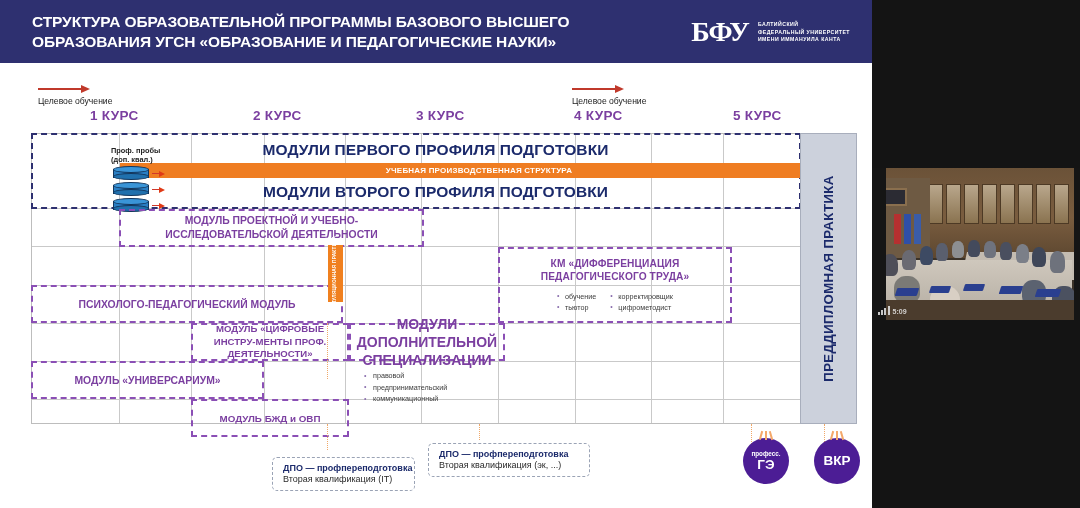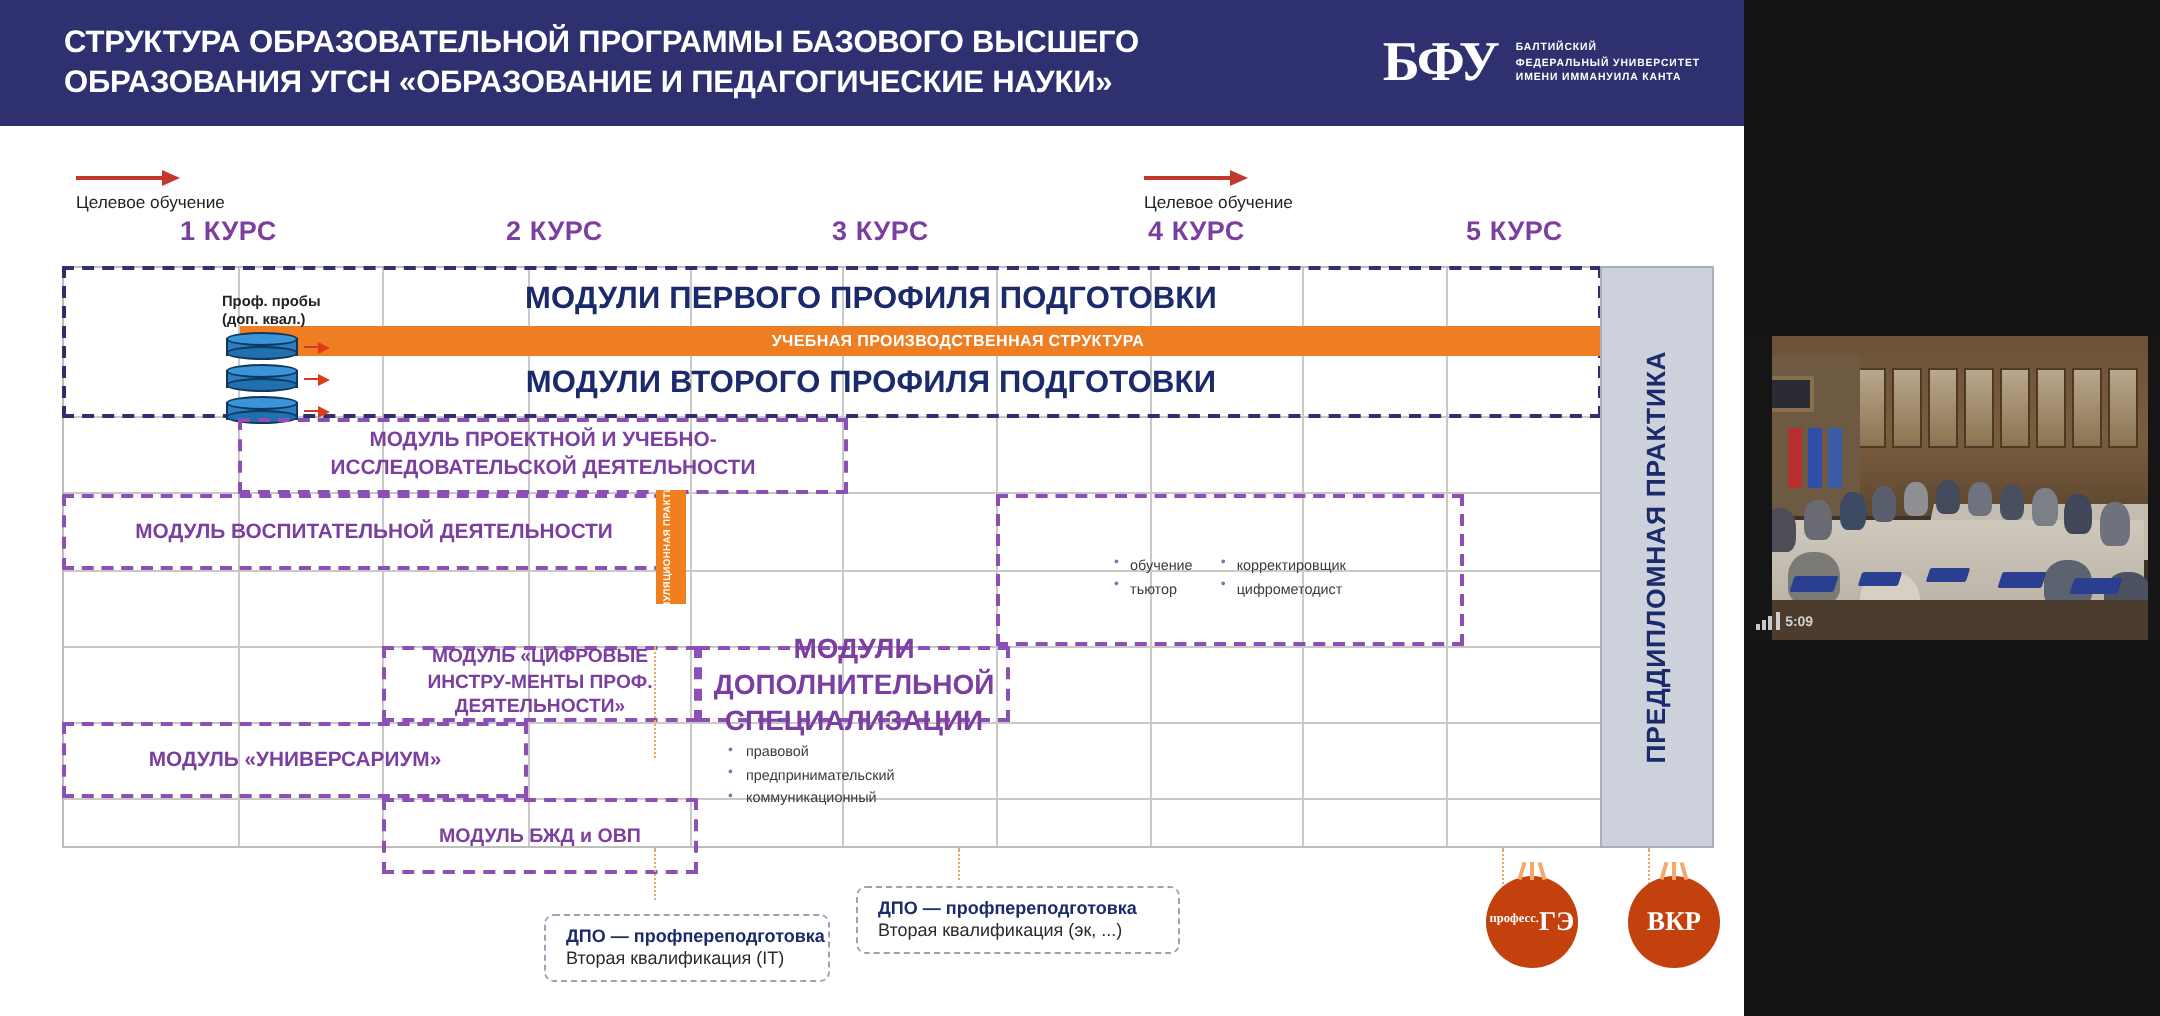--- a/index.html
+++ b/index.html
@@ -194,22 +194,22 @@
     background: #ffffff;
     padding: 5px 10px 6px 10px;
     text-align: left;
   }
   .dpo .l1 { font-size: 9px; font-weight: bold; color: #1b2a6b; white-space: nowrap; }
   .dpo .l2 { font-size: 9px; font-weight: normal; color: #2a2a2a; white-space: nowrap; margin-top: 1px; }
 
   
   .circ {
     position: absolute; width: 46px; height: 46px; border-radius: 50%;
-    background: #c2410c; color: #fff;
-    display: flex; flex-direction: row; align-items: center; justify-content: center; font-family: Liberation Serif, serif;
+    background: #4c1d95; color: #fff;
+    display: flex; flex-direction: column; align-items: center; justify-content: center;
   }
   .circ .small { font-size: 6.3px; font-weight: bold; line-height: 1; margin-bottom: 1px; }
   .circ .big { font-size: 13.5px; font-weight: bold; line-height: 1; }
   .circ .ribbon {
     position: absolute; top: -7px; left: 50%; transform: translateX(-50%);
     width: 12px; height: 9px;
   }
   .circ .ribbon i {
     position: absolute; top: 0; width: 2.4px; height: 9px; background: #f4a86a; display: block;
   }
@@ -374,28 +374,29 @@
           <div class="s"></div>
           <div class="h"></div>
         </div>
       <div class="mini-arrow" style="left:121px; top:69px;">
           <div class="s"></div>
           <div class="h"></div>
         </div>
 
       <div class="dbox dbox-purple t-purple" style="left:88px; top:76px; width:305px; height:38px; font-size:10.4px; line-height:1.35; padding:0 14px;">МОДУЛЬ ПРОЕКТНОЙ И УЧЕБНО-ИССЛЕДОВАТЕЛЬСКОЙ ДЕЯТЕЛЬНОСТИ</div>
 
-      <div class="dbox dbox-purple t-purple" style="left:0px; top:114px; width:312px; height:38px; font-size:10.4px;">МОДУЛЬ ВОСПИТАТЕЛЬНОЙ ДЕЯТЕЛЬНОСТИ</div>
-
+
+      <div class="dbox dbox-purple t-purple" style="left:0px; top:152px; width:312px; height:38px; font-size:10.4px;">ПСИХОЛОГО-ПЕДАГОГИЧЕСКИЙ МОДУЛЬ</div>
 
       <div class="sim-strip">
         <span>СИМУЛЯЦИОННАЯ ПРАКТИКА</span>
       </div>
 
       <div class="dbox dbox-purple" style="left:467px; top:114px; width:234px; height:76px; flex-direction:column; justify-content:center; padding:0 12px;">
+        <div class="km-title">КМ «ДИФФЕРЕНЦИАЦИЯ ПЕДАГОГИЧЕСКОГО ТРУДА»</div>
         <div class="km-cols">
           <ul>
             <li>обучение</li>
             <li>тьютор</li>
           </ul>
           <ul>
             <li>корректировщик</li>
             <li>цифрометодист</li>
           </ul>
         </div>

